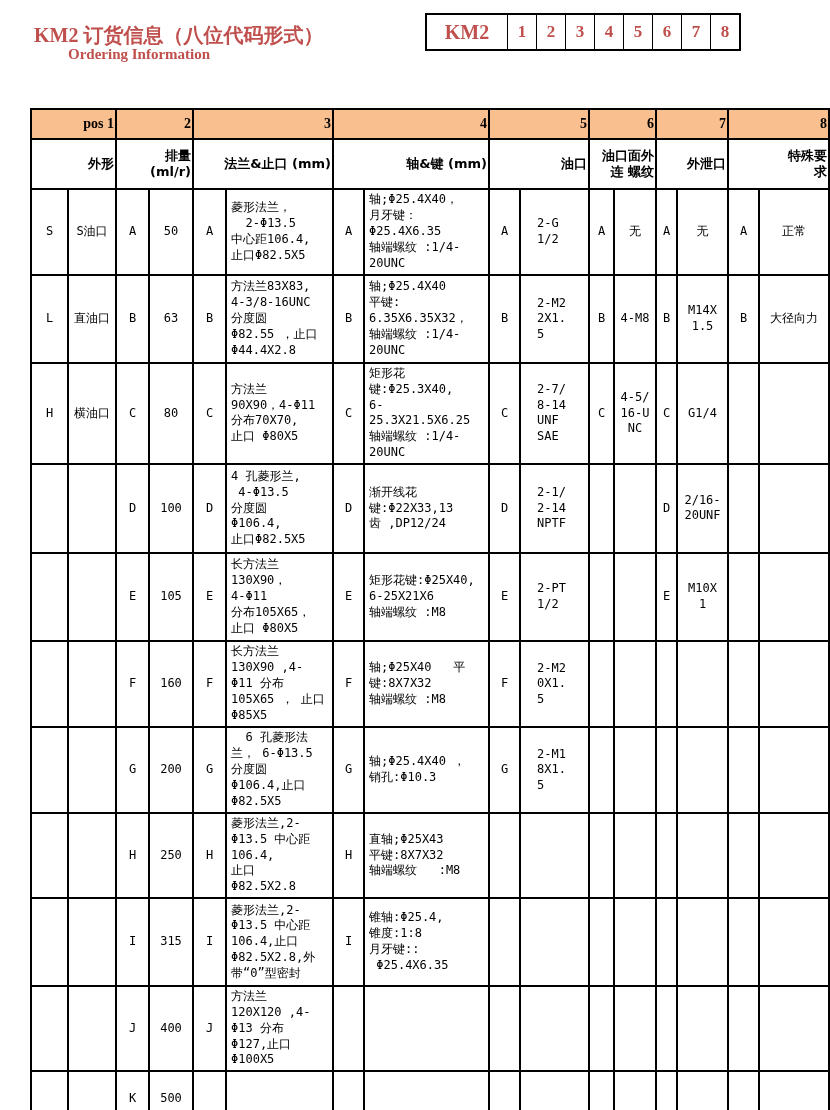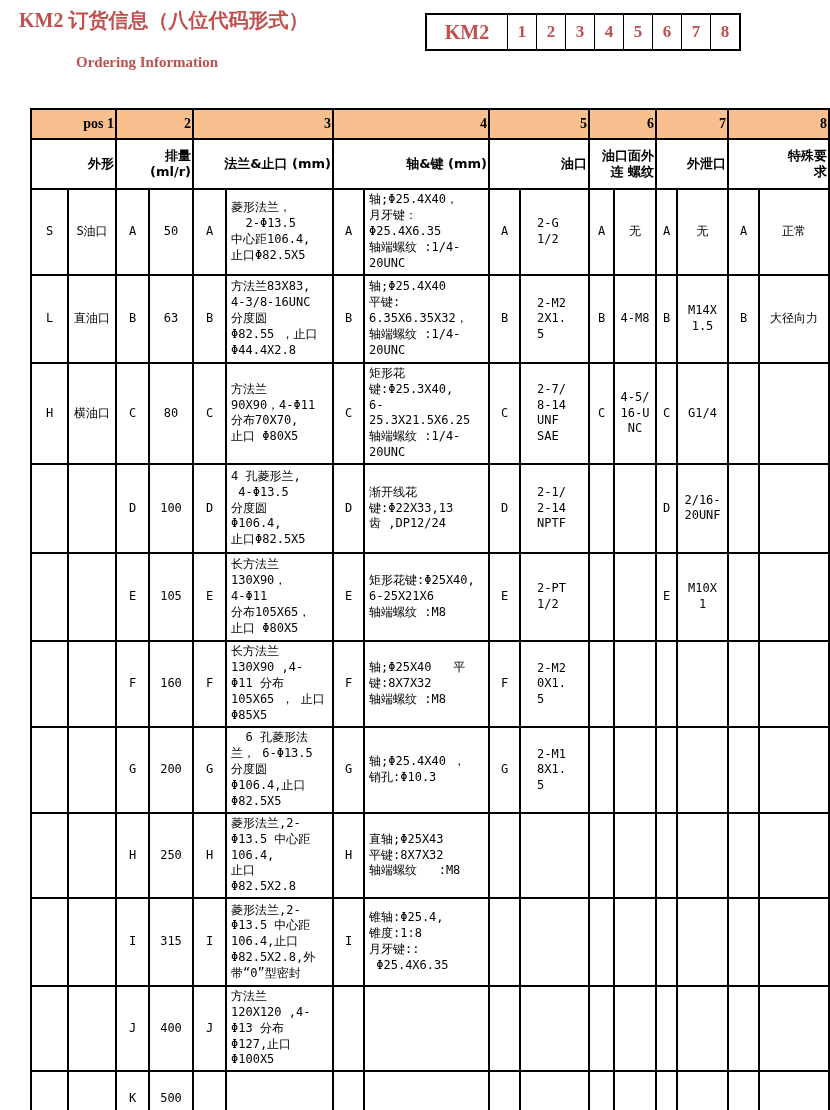--- a/index.html
+++ b/index.html
@@ -1,26 +1,26 @@
 <!DOCTYPE html>
 <html><head>
 <meta charset="utf-8">
 <style>
   html,body { margin:0; padding:0; }
   body {
     width:830px; height:1110px; background:#ffffff; position:relative;
     font-family:"DejaVu Sans","Liberation Sans",sans-serif; color:#000;
   }
   .title {
-    position:absolute; left:18px; top:6px; margin:1px;
+    position:absolute; left:18px; top:6px; margin:16px;
     font-family:"Liberation Serif","DejaVu Serif",serif;
     font-weight:bold; font-size:20px; color:#c0504d;
   }
   .subtitle {
-    position:absolute; left:64px; top:42px; margin:12px;
+    position:absolute; left:64px; top:42px; margin:4px;
     font-family:"Liberation Serif","DejaVu Serif",serif;
     font-weight:bold; font-size:15px; color:#c0504d;
   }
   table { border-collapse:collapse; }
   .code-box {
     position:absolute; left:425px; top:13px;
     border:2px solid #000; background:#fff;
   }
   .code-box td {
     border:1px solid #000; text-align:center; vertical-align:middle;

